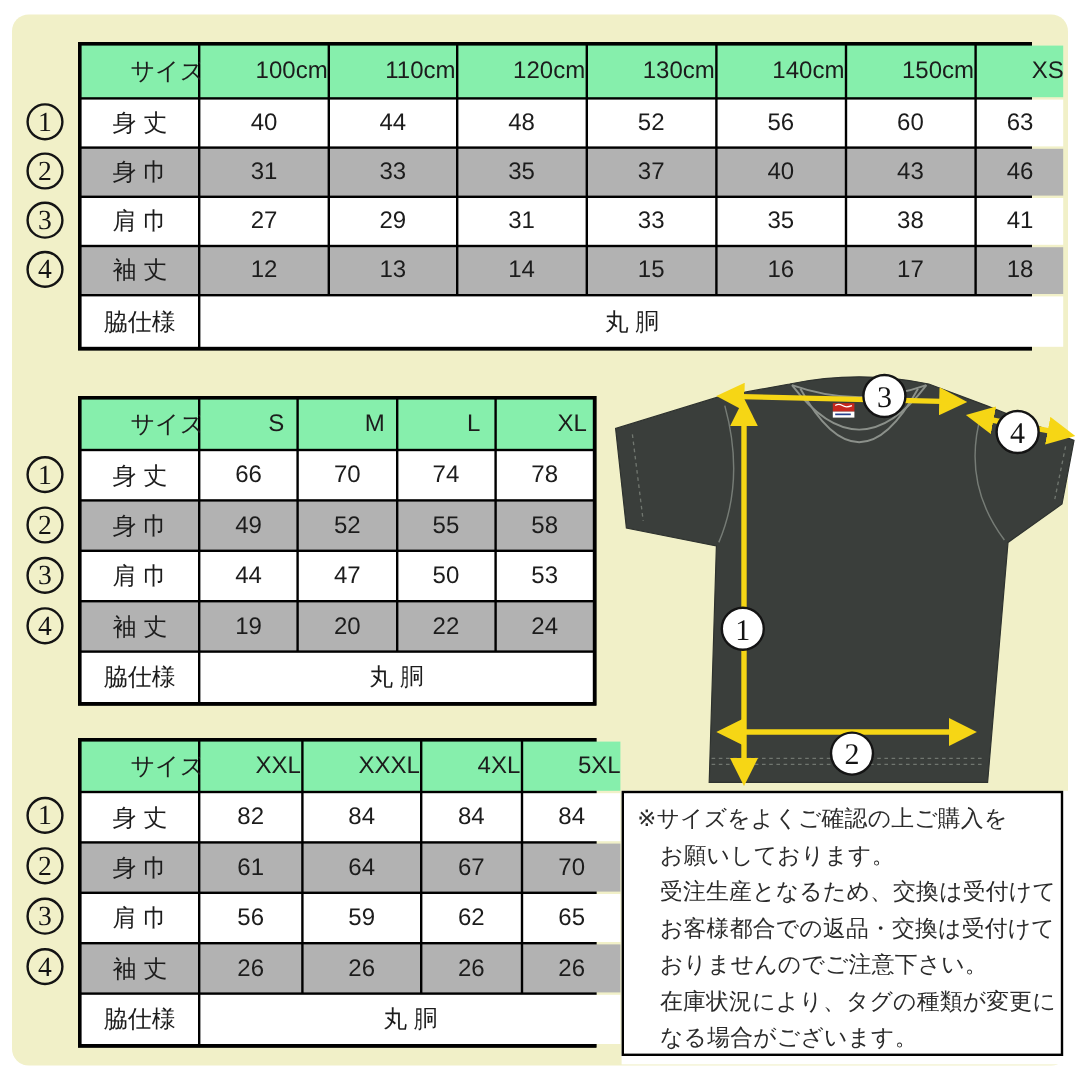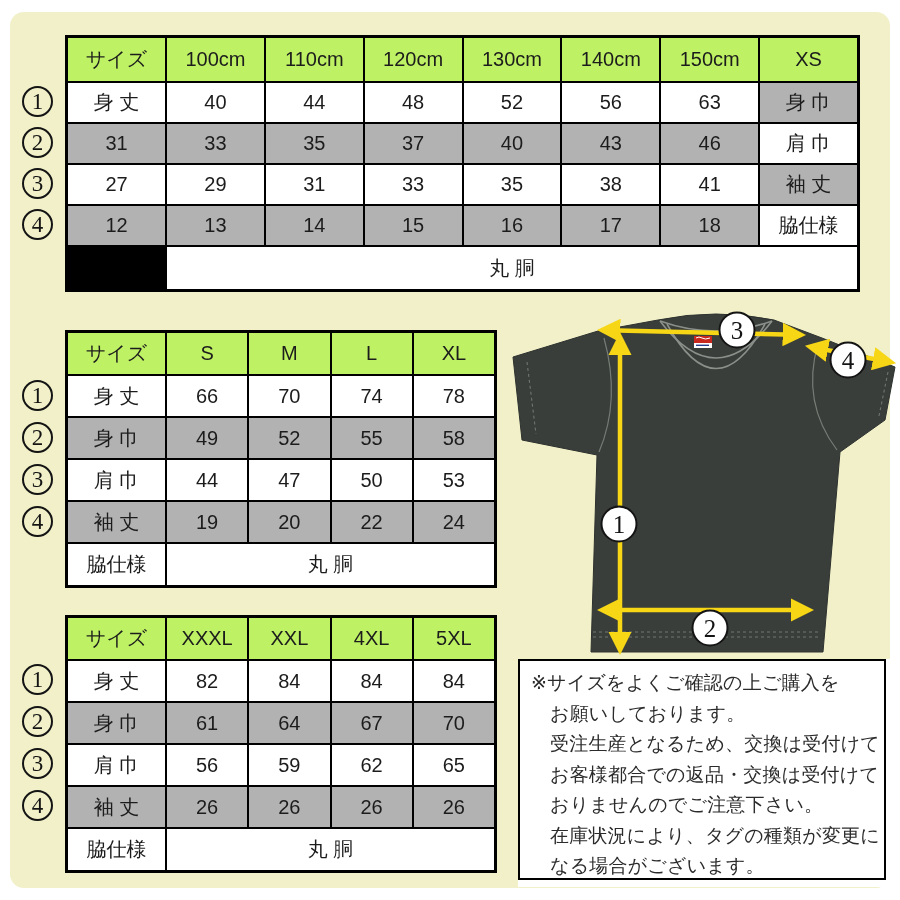--- a/index.html
+++ b/index.html
@@ -25,21 +25,21 @@
       grid-template-columns:97px repeat(4,1fr);
       grid-template-rows:41px repeat(4,40px) 41px;}
   #t3{left:65px;top:615px;width:432px;height:258px;
       grid-template-columns:97px repeat(4,1fr);
       grid-template-rows:41px repeat(4,40px) 41px;}
   .cell{
     display:flex;align-items:center;justify-content:center;
     background:#fff;font-size:20px;color:#1c1c1c;white-space:pre;
   }
   .cell.g{background:#b2b2b2;}
-  .cell.h{background:#bef264;}
+  .cell.h{background:#86efac;padding-left:46px;}
   .cell.span{grid-column:2 / -1;text-align:right;}
   
   .marker{
     position:absolute;width:31px;height:31px;border:2.5px solid #141414;
     border-radius:50%;display:flex;align-items:center;justify-content:center;
     font-family:"Liberation Serif","DejaVu Serif",serif;font-size:23px;color:#141414;
     box-sizing:border-box;background:transparent;
   }
   
   #shirt-svg{position:absolute;left:505px;top:306px;}
@@ -74,20 +74,21 @@
       <div class="cell h">130cm</div>
       <div class="cell h">140cm</div>
       <div class="cell h">150cm</div>
       <div class="cell h">XS</div>
       <div class="cell l w">身 丈</div>
       <div class="cell w">40</div>
       <div class="cell w">44</div>
       <div class="cell w">48</div>
       <div class="cell w">52</div>
       <div class="cell w">56</div>
+      <div class="cell w">60</div>
       <div class="cell w">63</div>
       <div class="cell l g">身 巾</div>
       <div class="cell g">31</div>
       <div class="cell g">33</div>
       <div class="cell g">35</div>
       <div class="cell g">37</div>
       <div class="cell g">40</div>
       <div class="cell g">43</div>
       <div class="cell g">46</div>
       <div class="cell l w">肩 巾</div>
@@ -133,22 +134,22 @@
       <div class="cell l g">袖 丈</div>
       <div class="cell g">19</div>
       <div class="cell g">20</div>
       <div class="cell g">22</div>
       <div class="cell g">24</div>
       <div class="cell l w">脇仕様</div>
       <div class="cell w span">丸 胴</div>
     </div>
   <div id="t3" class="tbl">
       <div class="cell h">サイズ</div>
+      <div class="cell h">XXL</div>
       <div class="cell h">XXXL</div>
-      <div class="cell h">XXL</div>
       <div class="cell h">4XL</div>
       <div class="cell h">5XL</div>
       <div class="cell l w">身 丈</div>
       <div class="cell w">82</div>
       <div class="cell w">84</div>
       <div class="cell w">84</div>
       <div class="cell w">84</div>
       <div class="cell l g">身 巾</div>
       <div class="cell g">61</div>
       <div class="cell g">64</div>

